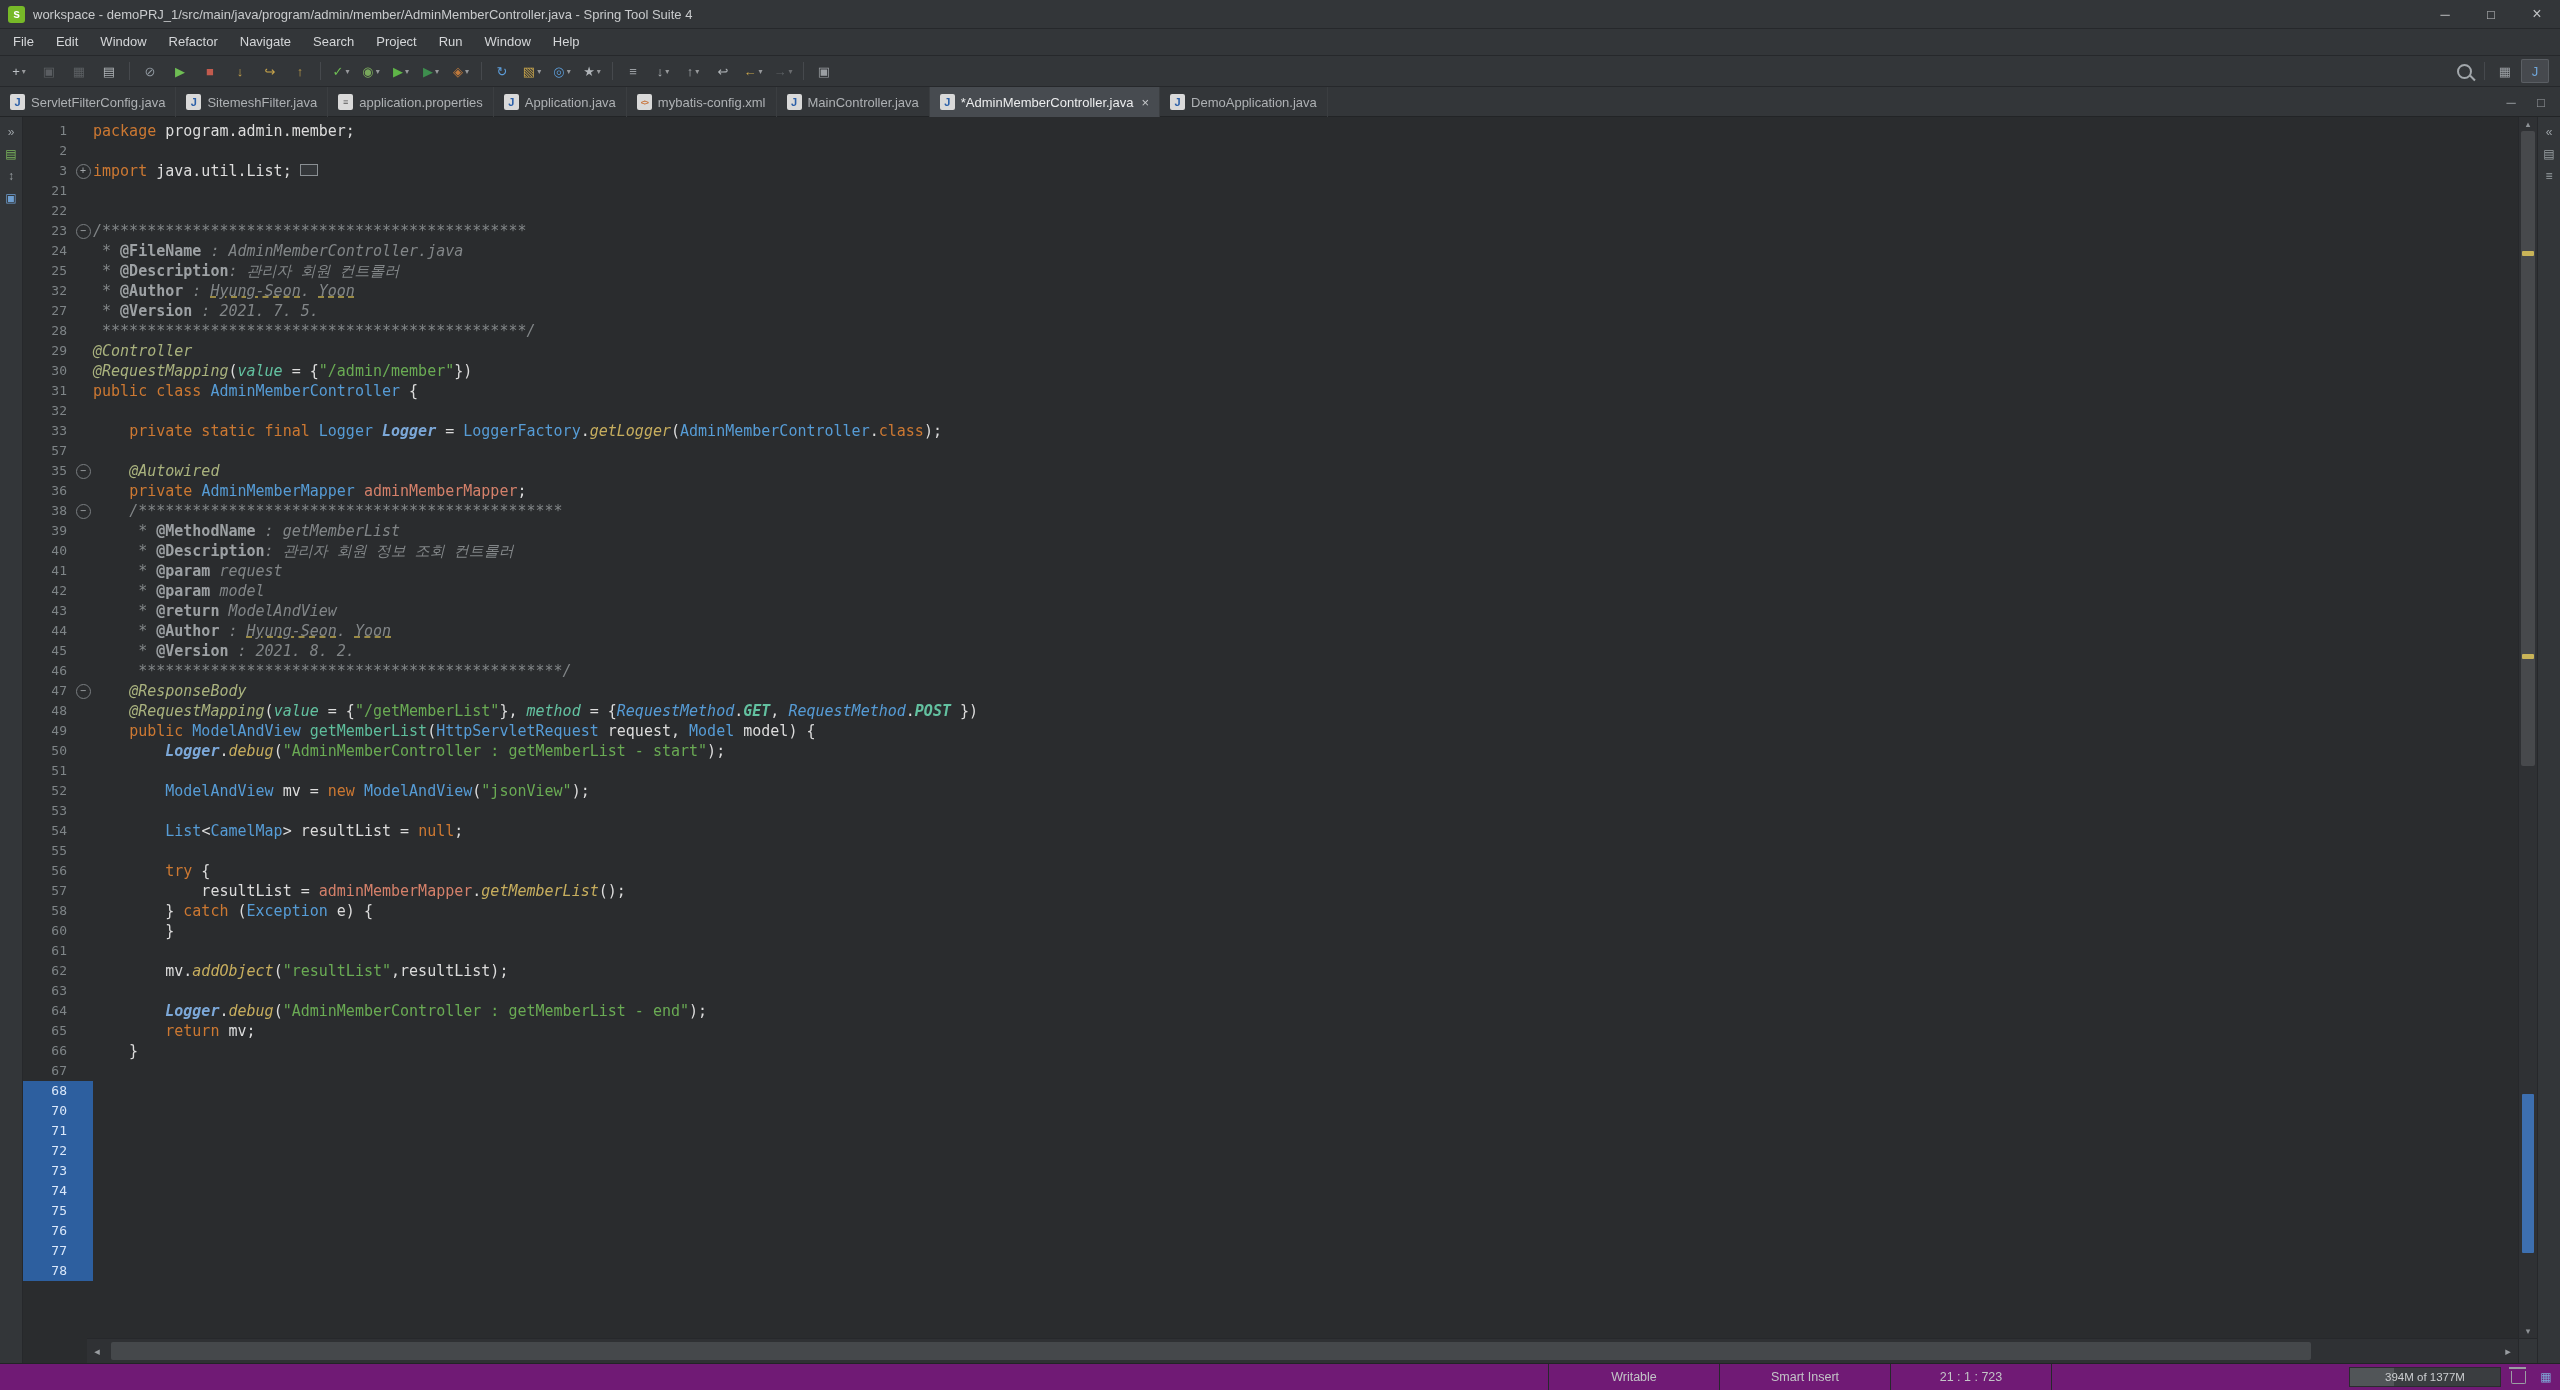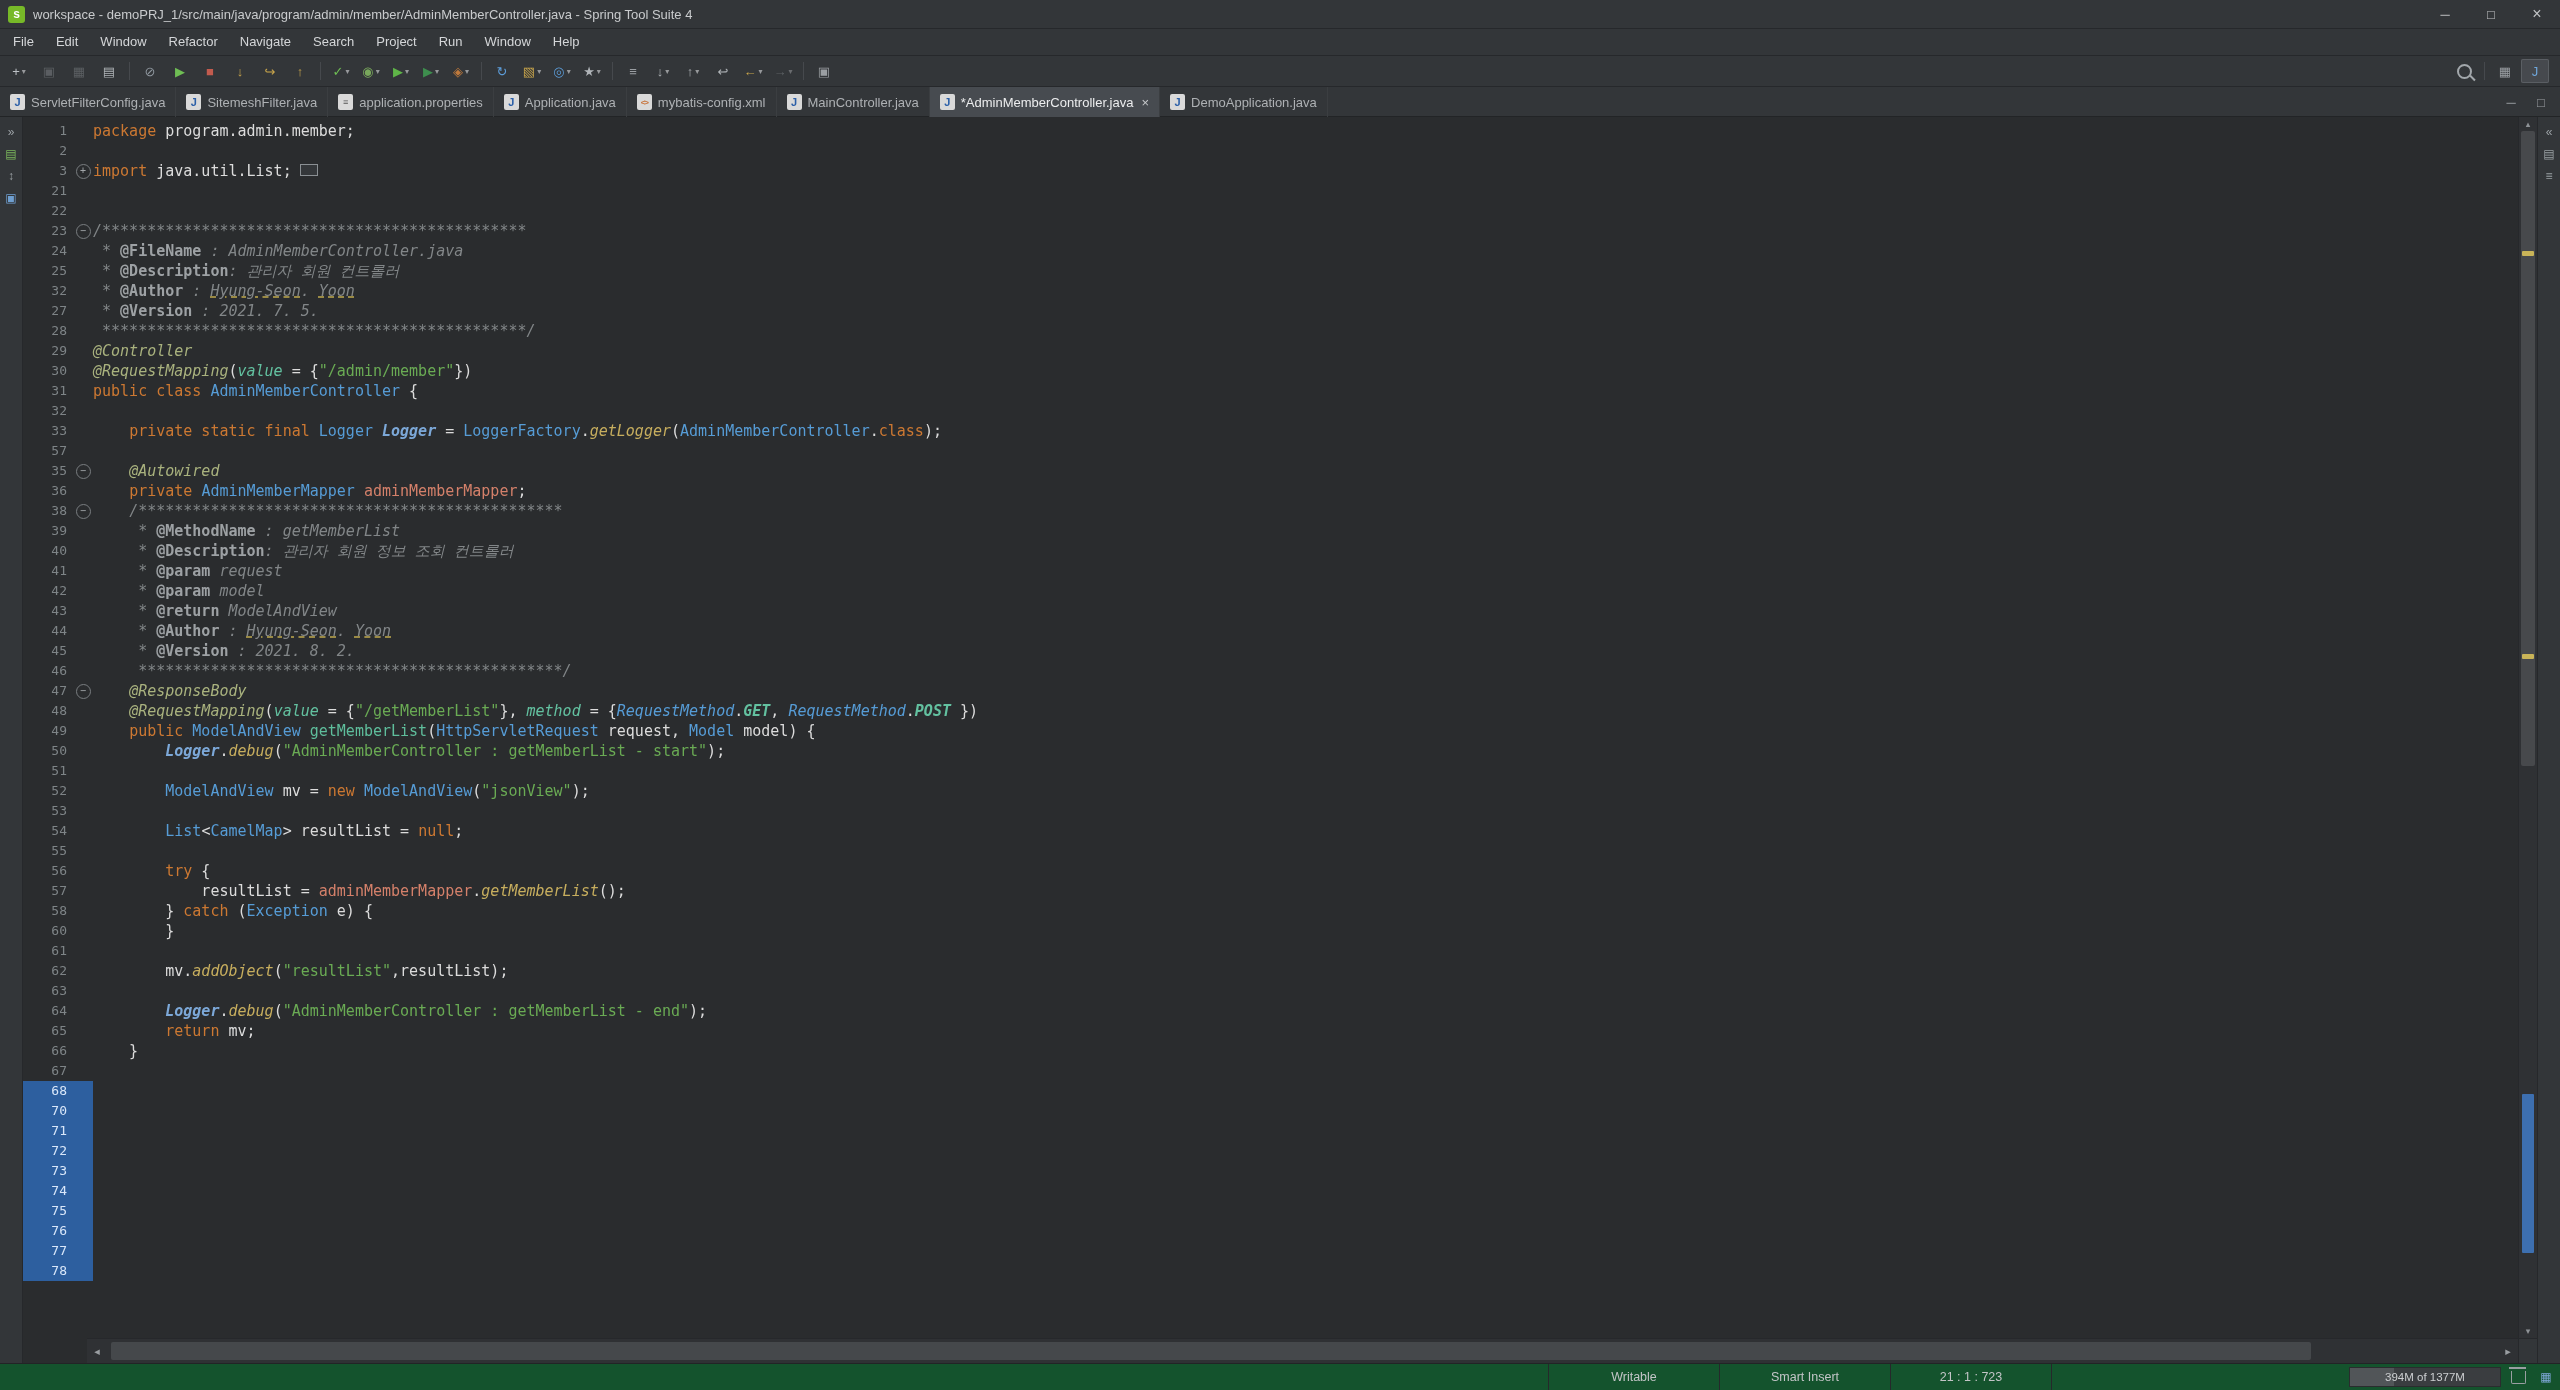--- a/index.html
+++ b/index.html
@@ -91,21 +91,21 @@
   .right-rail{width:18px;flex:0 0 18px;display:flex;flex-direction:column;background:#2F3134;border-left:1px solid #26282B;}
   .vscroll{flex:1;position:relative;}
   .vs-btn{position:absolute;left:0;right:0;height:14px;display:flex;align-items:center;justify-content:center;color:#8E9296;font-size:9px;}
   .vs-btn.up{top:0;}
   .vs-btn.down{bottom:0;}
   .vs-thumb{position:absolute;left:2px;right:2px;background:#47494C;border-radius:2px;}
   .ov-mark{position:absolute;left:3px;right:3px;height:5px;border-radius:1px;}
   .rail-corner{height:24px;flex:0 0 24px;background:#333639;border-top:1px solid #26282B;}
 
   
-  .statusbar{height:26px;flex:0 0 26px;background:#14532d;border-top:1px solid #222426;display:flex;align-items:center;font-size:12.5px;color:#C3C5C7;text-align:right;}
+  .statusbar{height:26px;flex:0 0 26px;background:#701a75;border-top:1px solid #222426;display:flex;align-items:center;font-size:12.5px;color:#C3C5C7;text-align:right;}
   .sb-pad{flex:0 0 1548px;height:100%;}
   .sb-cell{height:100%;display:flex;align-items:center;justify-content:center;border-left:1px solid #26282B;padding:0 10px;}
   .sb-cell.w1{width:150px;}
   .sb-cell.w2{width:150px;}
   .sb-cell.w3{width:140px;}
   .sb-spacer{flex:1;height:100%;border-left:1px solid #26282B;}
   .heap{width:150px;height:18px;background:#3A3D40;border:1px solid #2A2C2E;position:relative;display:flex;align-items:center;justify-content:center;margin-right:8px;}
   .heap-fill{position:absolute;left:0;top:0;bottom:0;background:#515558;}
   .heap-text{position:relative;font-size:11.5px;color:#CDCFD1;}
   .trash{width:13px;height:12px;border:1px solid #9A9EA2;border-top:none;border-radius:0 0 2px 2px;position:relative;margin:0 10px 0 2px;}

